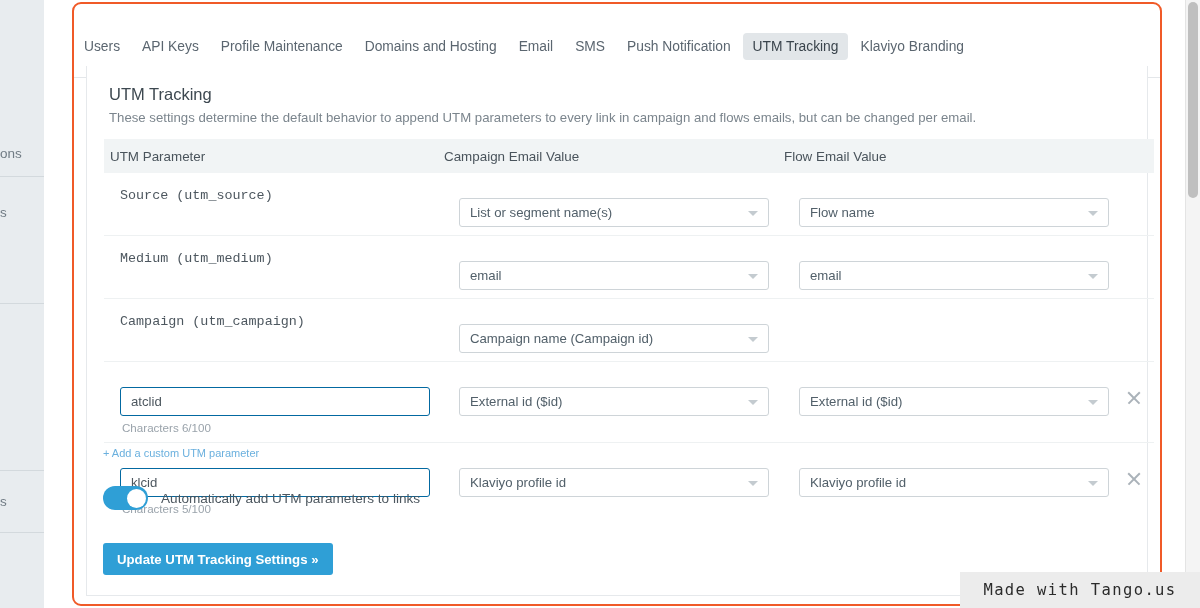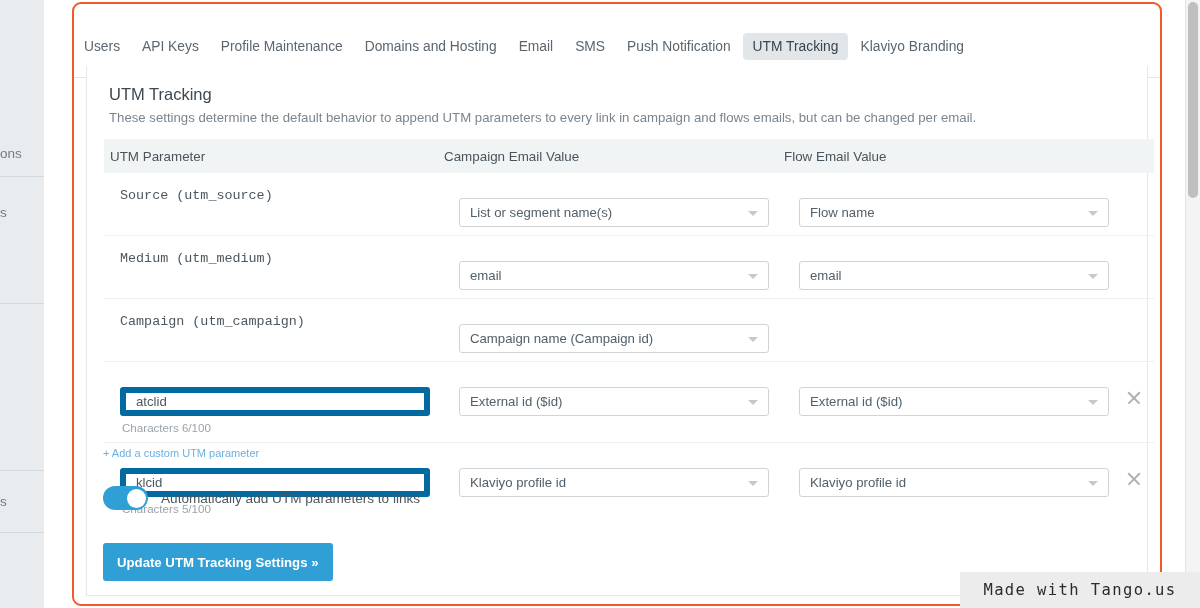--- a/index.html
+++ b/index.html
@@ -222,21 +222,21 @@
     height: 0;
     border-left: 5px solid transparent;
     border-right: 5px solid transparent;
     border-top: 5px solid #c4cbd0;
   }
 
   
   .textinput {
     width: 310px;
     height: 29px;
-    border: 6px solid #0369a1;
+    border: 1px solid #0369a1;
     border-radius: 3px;
     background: #ffffff;
     box-sizing: border-box;
     display: flex;
     align-items: center;
     padding-left: 10px;
     font-size: 13.2px;
     color: #4d575f;
     cursor: text;
   }
@@ -311,21 +311,21 @@
   .toggle-label {
     margin-left: 13px;
     font-size: 13.6px;
     color: #4d575f;
   }
 
   .primary-btn {
     position: absolute;
     left: 16px;
     top: 477px;
-    height: 38px;
+    height: 32px;
     padding: 0 14px;
     background: #2f9fd6;
     border: none;
     border-radius: 3px;
     color: #ffffff;
     font-size: 13.2px;
     font-weight: bold;
     font-family: "Liberation Sans", sans-serif;
     display: flex;
     align-items: center;

